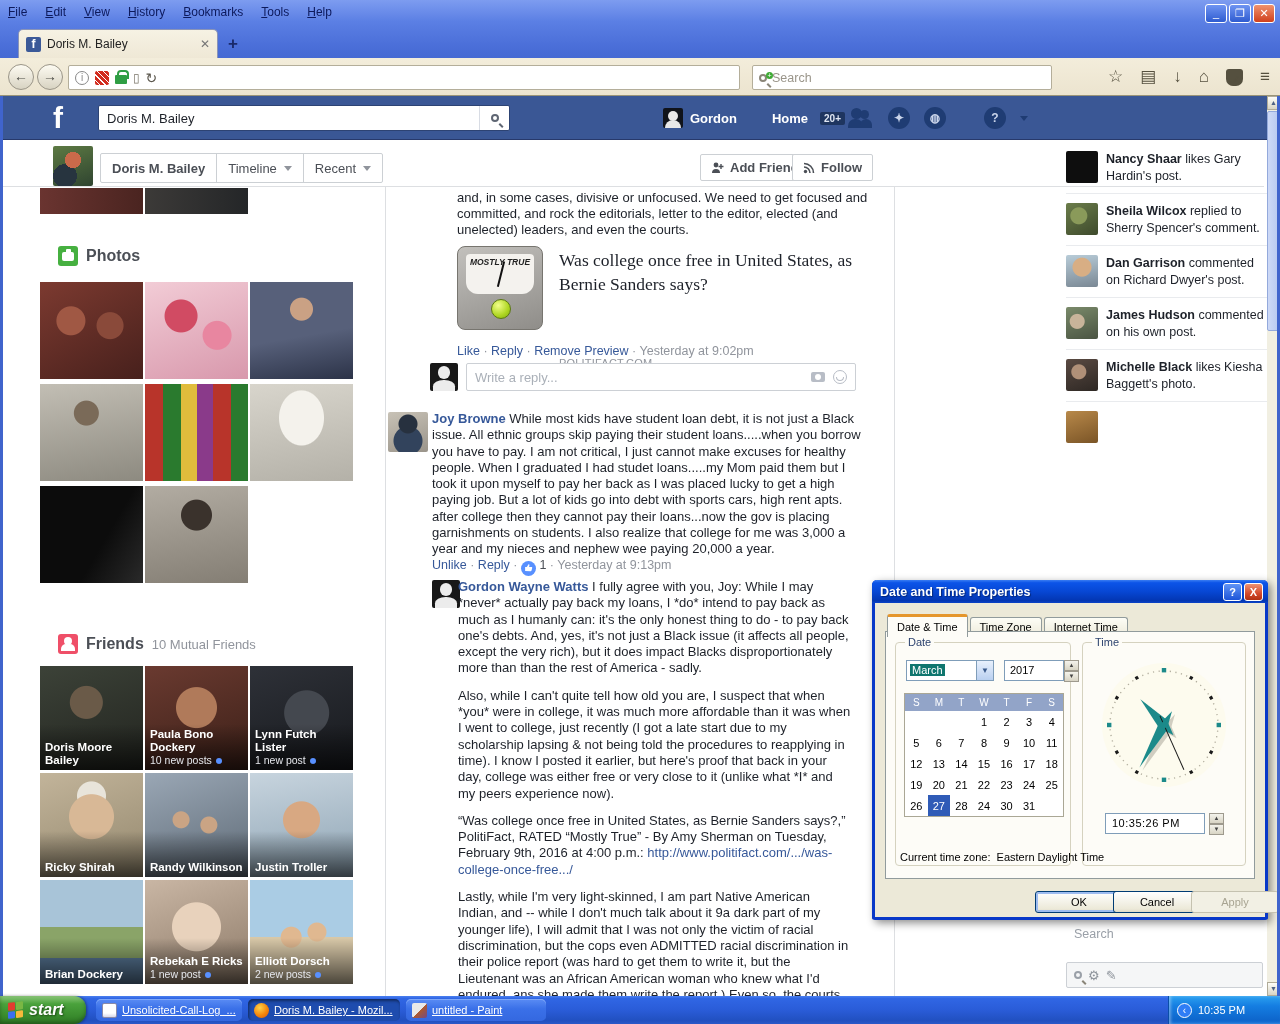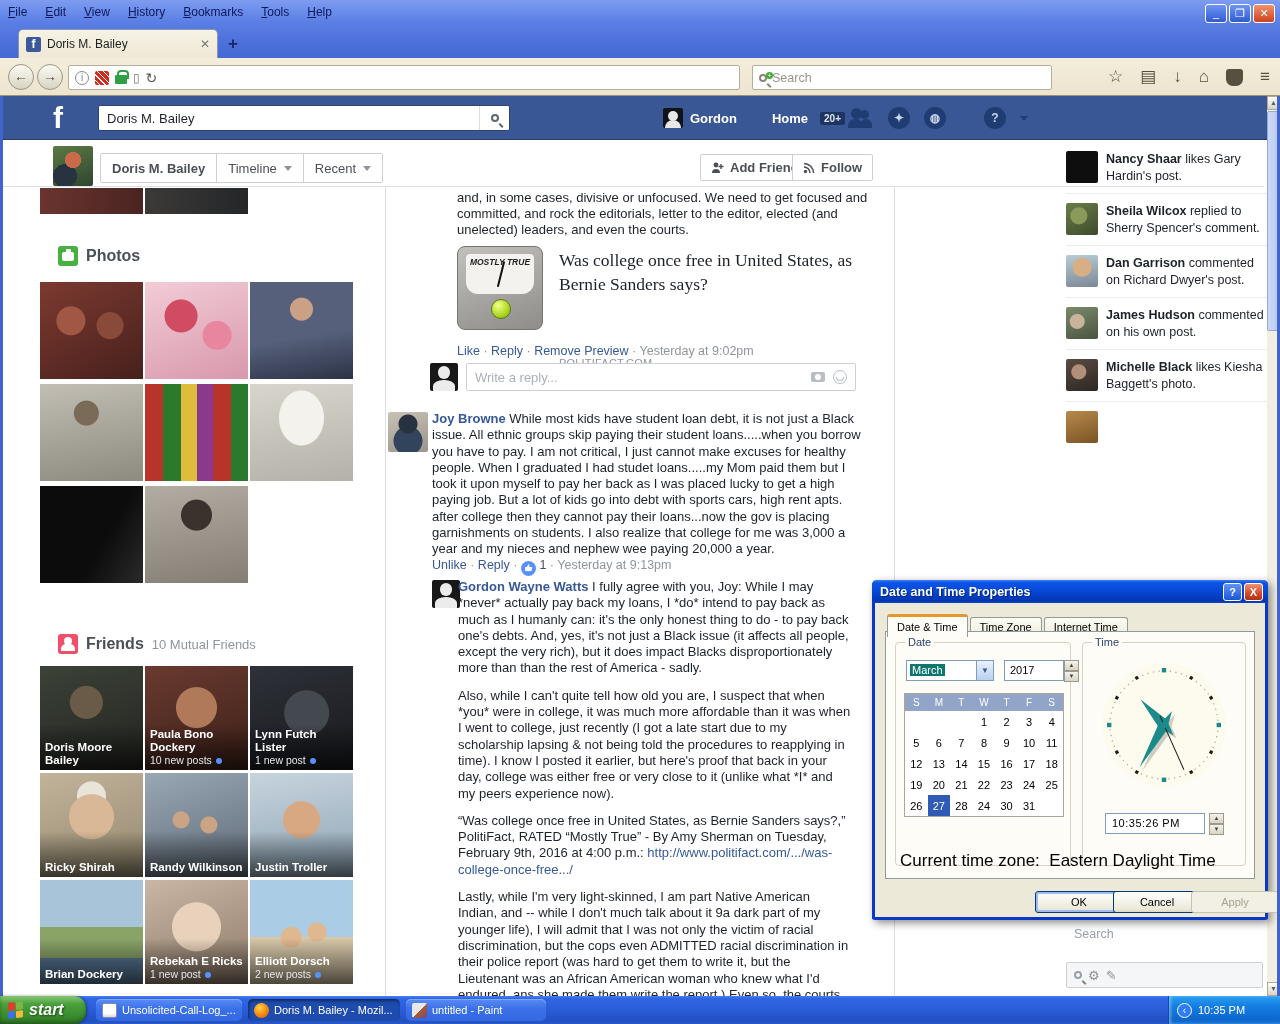--- a/index.html
+++ b/index.html
@@ -222,40 +222,40 @@
   .spinner { position:absolute; width:15px; height:21px; display:flex; flex-direction:column; }
   .spinner div { flex:1; background:linear-gradient(180deg,#f4f3ec,#d8d4c4); border:1px solid #9e9a8e;
     font-size:6px; line-height:9px; text-align:center; color:#444; }
   .cal { position:absolute; left:8px; top:50px; width:160px; border:1px solid #aaa795; background:#fff;
     display:grid; grid-template-columns:repeat(7,1fr); }
   .cal .h { background:#92a4c8; color:#fff; font-size:10px; text-align:center; padding:3px 0; }
   .cal .d { font-size:11px; text-align:center; padding:4.5px 0; color:#000; }
   .cal .d.sel { background:#2f5bb7; color:#fff; }
   .timefield { position:absolute; left:22px; top:170px; width:100px; height:21px; background:#fff;
     border:1px solid #7f9db9; padding:3px 0 0 6px; letter-spacing:.5px; }
-  .tz-line { position:absolute; left:14px; top:219px; font-size:17px; color:#000; }
+  .tz-line { position:absolute; left:14px; top:219px; font-size:11px; color:#000; }
   .xp-btn { position:absolute; top:311px; width:88px; height:22px; text-align:center; line-height:20px;
     background:linear-gradient(180deg,#ffffff,#ece9d8 85%,#ddd8c8); border:1px solid #003c74;
     border-radius:3px; color:#000; }
   .xp-btn.focus { box-shadow:inset 0 0 0 2px #9ebcf0; }
   .xp-btn.dis { color:#a8a492; border-color:#c5c2b0; background:#f2f0e4; }
 
   
   .taskbar { position:absolute; left:0; top:996px; width:1280px; height:28px; z-index:100;
     background:linear-gradient(180deg,#4a80f0 0%,#3066e4 9%,#2a5cd8 50%,#2150c0 88%,#2a58c8 100%); }
   .startbtn { position:absolute; left:0; top:0; height:28px; width:86px; border-radius:0 12px 12px 0;
     background:linear-gradient(180deg,#8cc87a 0%,#4aa23c 28%,#3a8c2e 70%,#2e7a24 100%);
     display:flex; align-items:center; gap:5px; padding-left:8px;
     box-shadow:inset 0 -2px 4px rgba(0,0,0,.3), 1px 0 3px rgba(0,0,0,.4); }
   .startbtn .lbl { color:#fff; font-size:16px; font-weight:bold; font-style:italic; text-shadow:1px 1px 2px #1c4a14; }
   .xp-flag { width:16px; height:16px; display:grid; grid-template-columns:7px 7px; grid-gap:1px; transform:skewY(-6deg); }
   .xp-flag i { border-radius:1px; }
   .task { position:absolute; top:3px; height:22px; border-radius:5px; display:flex; align-items:center;
     gap:5px; padding:0 6px; color:#fff; font-size:11px; white-space:nowrap; overflow:hidden;
-    background:linear-gradient(180deg,#5a8cf4,#3a70e8 45%,#3468e0); box-shadow:inset 0 1px 0 #7fa8f8; }
+    background:linear-gradient(180deg,#5a8cf4,#3a70e8 45%,#3468e0); box-shadow:inset 0 1px 0 #7fa8f8;text-decoration:underline; }
   .task.active { background:#1e4cae; box-shadow:inset 1px 2px 3px rgba(0,0,0,.45); }
   .task .ticon { width:15px; height:15px; flex:0 0 15px; border-radius:2px; }
   .tray { position:absolute; right:0; top:0; height:28px; width:112px;
     background:linear-gradient(180deg,#2ba0f0 0%,#157ee2 35%,#0e66cc 85%,#1272d8 100%);
     border-left:1px solid #0a4ea8; box-shadow:inset 2px 0 3px rgba(255,255,255,.35);
     display:flex; align-items:center; gap:6px; padding-left:8px; }
   .tray-circle { width:15px; height:15px; border-radius:50%; background:#2f7df6; border:1px solid #fff;
     color:#fff; font-size:10px; line-height:13px; text-align:center; }
   .tray .clock { color:#fff; font-size:11px; }
 </style>

